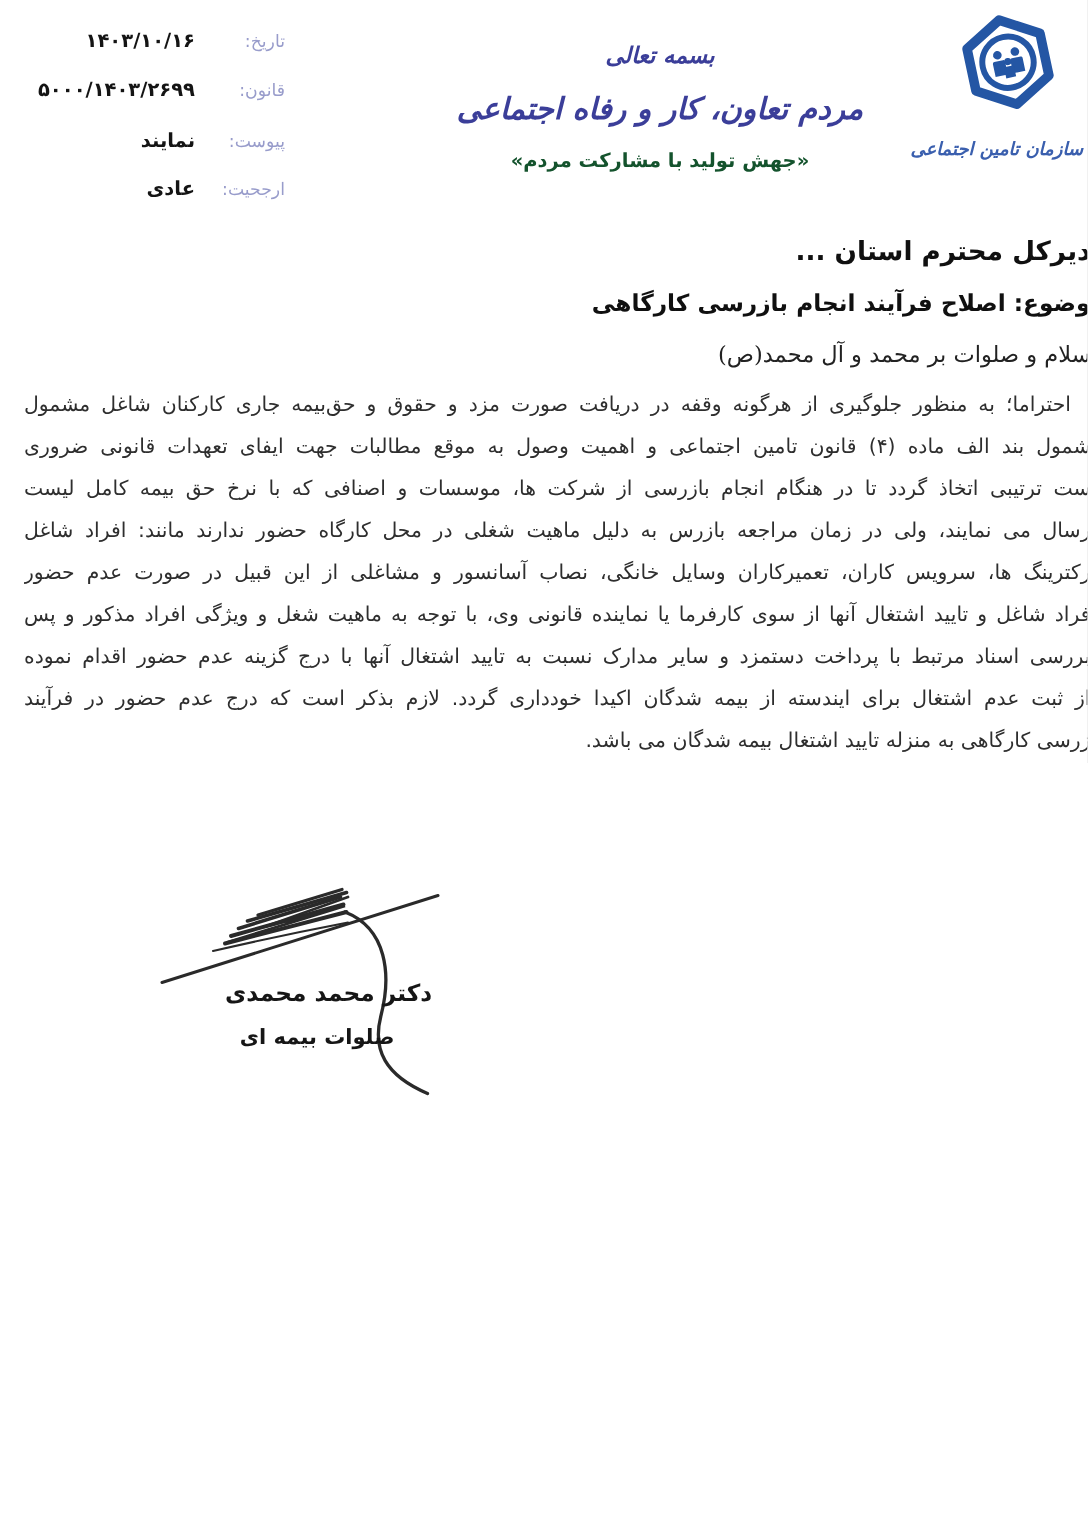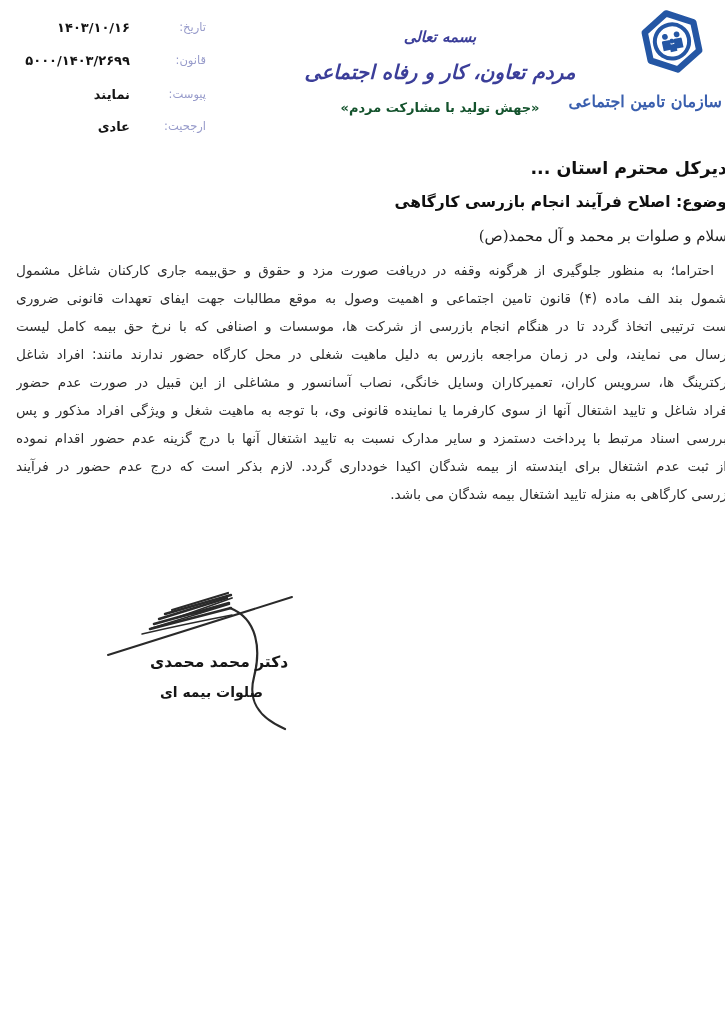--- a/index.html
+++ b/index.html
@@ -5,21 +5,21 @@
   html,body{margin:0;padding:0;background:#e8e8e8;}
   .page{
     position:relative;width:725px;height:1024px;background:#ffffff;
     overflow:hidden;margin:0 auto;
     font-family:"DejaVu Sans","Liberation Sans",sans-serif;
   }
   
   .meta{position:absolute;top:0;left:0;width:230px;}
   .meta-row{position:absolute;left:0;width:230px;height:20px;}
   .meta-row .lbl{
-    position:absolute;right:24px;width:60px;text-align:right;direction:rtl;
+    position:absolute;right:40px;width:60px;text-align:right;direction:rtl;
     font-size:11.5px;color:#989ccb;letter-spacing:.3px;
   }
   .meta-row .val{
     position:absolute;left:0;width:130px;text-align:right;direction:rtl;
     font-size:13px;font-weight:bold;color:#141414;
   }
   
   .lh{position:absolute;left:300px;top:28px;width:280px;text-align:center;color:#3b3e99;}
   .lh .besmele{
     font-family:"DejaVu Serif","Liberation Serif",serif;font-style:italic;font-weight:bold;
@@ -29,22 +29,22 @@
     font-family:"DejaVu Serif","Liberation Serif",serif;font-style:italic;font-weight:bold;
     font-size:20px;margin-top:14px;white-space:nowrap;direction:rtl;
   }
   .lh .slogan{
     font-size:13px;font-weight:bold;margin-top:16px;white-space:nowrap;direction:rtl;color:#14532d;
   }
   
   .logo{position:absolute;left:622px;top:8px;width:100px;text-align:center;}
   .logo svg{display:block;margin:0 auto;}
   .logo .org{
-    margin-top:-2px;font-family:"DejaVu Serif","Liberation Serif",serif;
-    font-weight:bold;font-size:16px;color:#3a5fae;white-space:nowrap;direction:rtl;
+    margin-top:-2px;font-family:"DejaVu Serif","Liberation Serif",serif;font-style:italic;
+    font-weight:bold;font-size:12px;color:#3a5fae;white-space:nowrap;direction:rtl;
   }
   
   .addressee{
     position:absolute;top:158px;right:-2px;direction:rtl;white-space:nowrap;
     font-size:17.5px;font-weight:bold;color:#101010;
   }
   .subject{
     position:absolute;top:193px;right:-2px;direction:rtl;white-space:nowrap;
     font-size:15.5px;font-weight:bold;color:#101010;
   }

